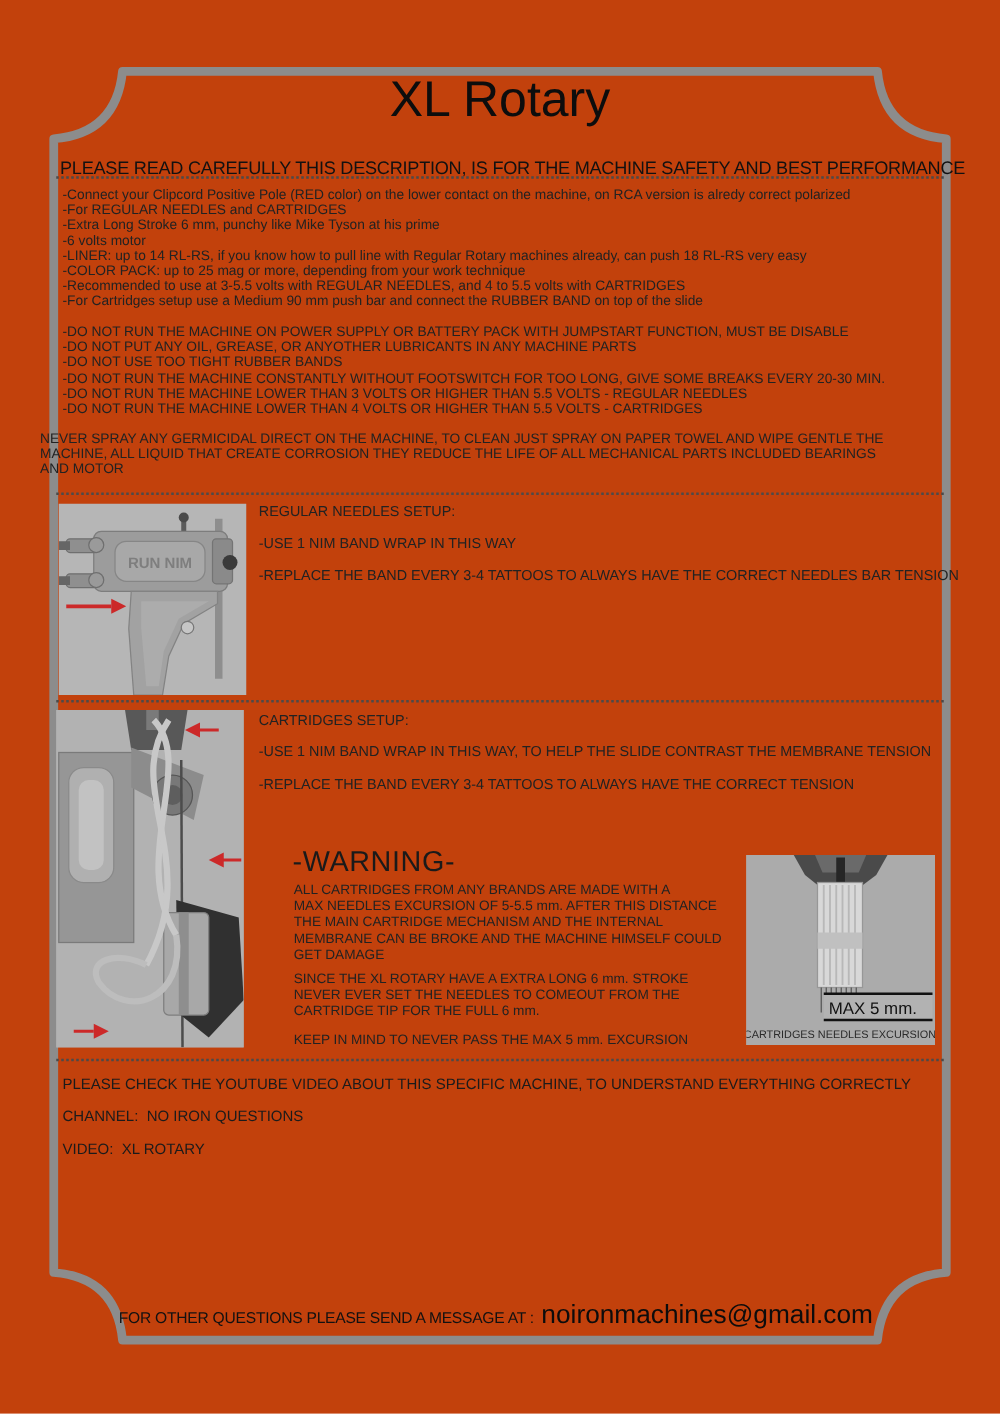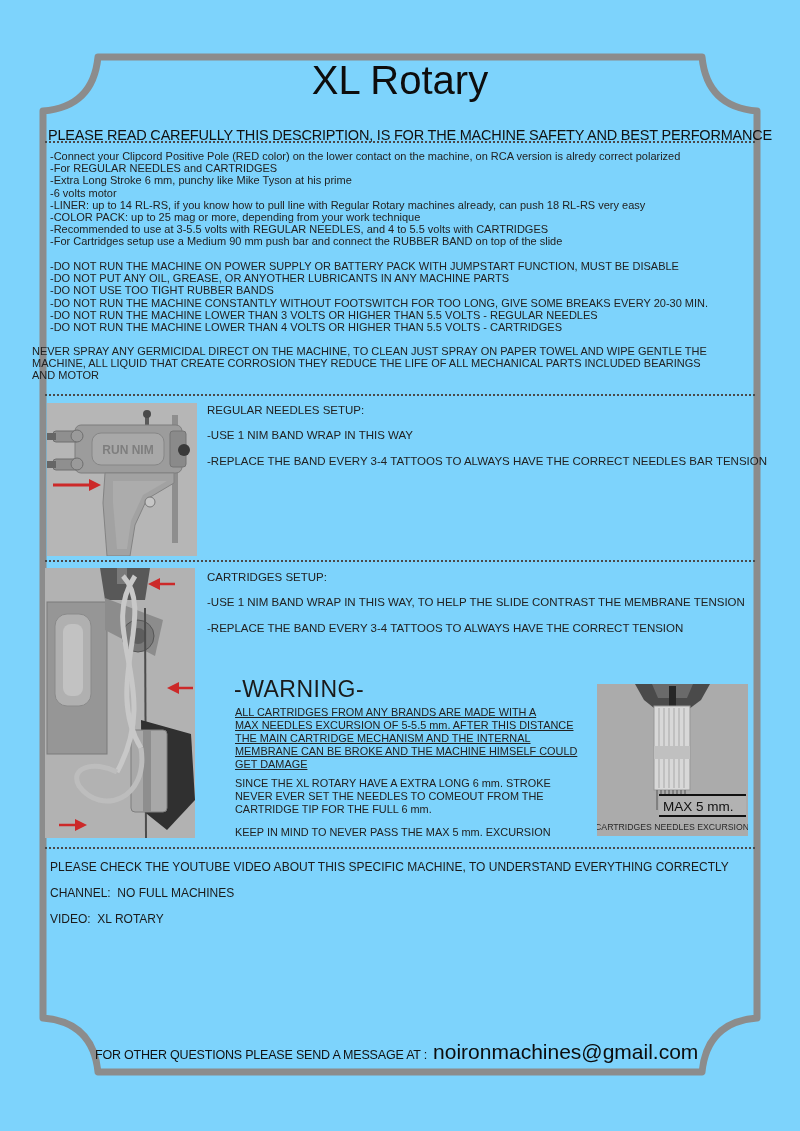--- a/index.html
+++ b/index.html
@@ -1,19 +1,19 @@
 <!DOCTYPE html>
 <html><head>
 <meta charset="utf-8">
 <style>
   html,body{margin:0;padding:0;background:#ffffff;}
   .page{
     position:relative;
     width:800px;height:1131px;
-    background:#7dd3fc;
+    background:#c2410c;
     font-family:"Liberation Sans", sans-serif;
     color:#1c1c1c;
     overflow:hidden;
   }
   .abs{position:absolute;}
   .frame-svg{position:absolute;left:0;top:0;width:800px;height:1131px;pointer-events:none;}
   .title{
     left:0;top:58px;width:800px;
     text-align:center;
     font-size:40px;line-height:44px;
@@ -154,21 +154,21 @@
         <polygon points="42,257 30,251 30,263" fill="#cc2929"></polygon>
       </g>
     </svg>
   </div>
 
   <div class="abs sectext" style="left:207px;top:571px;">CARTRIDGES SETUP:</div>
   <div class="abs sectext" style="left:207px;top:596px;">-USE 1 NIM BAND WRAP IN THIS WAY, TO HELP THE SLIDE CONTRAST THE MEMBRANE TENSION</div>
   <div class="abs sectext" style="left:207px;top:622px;">-REPLACE THE BAND EVERY 3-4 TATTOOS TO ALWAYS HAVE THE CORRECT TENSION</div>
 
   <div class="abs warn-title" style="left:234px;top:676px;">-WARNING-</div>
-  <div class="abs warn-par" style="left:235px;top:706px;width:370px;text-decoration:underline;">ALL CARTRIDGES FROM ANY BRANDS ARE MADE WITH A
+  <div class="abs warn-par" style="left:235px;top:706px;width:370px;">ALL CARTRIDGES FROM ANY BRANDS ARE MADE WITH A
 MAX NEEDLES EXCURSION OF 5-5.5 mm. AFTER THIS DISTANCE
 THE MAIN CARTRIDGE MECHANISM AND THE INTERNAL
 MEMBRANE CAN BE BROKE AND THE MACHINE HIMSELF COULD
 GET DAMAGE</div>
   <div class="abs warn-par" style="left:235px;top:777px;width:370px;">SINCE THE XL ROTARY HAVE A EXTRA LONG 6 mm. STROKE
 NEVER EVER SET THE NEEDLES TO COMEOUT FROM THE
 CARTRIDGE TIP FOR THE FULL 6 mm.</div>
   <div class="abs warn-par" style="left:235px;top:826px;width:370px;">KEEP IN MIND TO NEVER PASS THE MAX 5 mm. EXCURSION</div>
 
   <div class="abs photo" style="left:597px;top:684px;width:151px;height:152px;">
@@ -203,21 +203,21 @@
         <line x1="62" y1="132" x2="149" y2="132" stroke="#111" stroke-width="2"></line>
         <text x="66" y="127" font-size="13.5" fill="#111">MAX 5 mm.</text>
       </g>
       <text x="75" y="146" text-anchor="middle" font-size="8.7" fill="#2a2a2a">CARTRIDGES NEEDLES EXCURSION</text>
     </svg>
   </div>
 
   <div class="abs dotted" style="top:847px;"></div>
 
   <div class="abs ytline" style="left:50px;top:860px;">PLEASE CHECK THE YOUTUBE VIDEO ABOUT THIS SPECIFIC MACHINE, TO UNDERSTAND EVERYTHING CORRECTLY</div>
-  <div class="abs ytline" style="left:50px;top:886px;">CHANNEL:  NO FULL MACHINES</div>
+  <div class="abs ytline" style="left:50px;top:886px;">CHANNEL:  NO IRON QUESTIONS</div>
   <div class="abs ytline" style="left:50px;top:912px;">VIDEO:  XL ROTARY</div>
 
   <div class="abs footer-row">
     <span class="footer-label">FOR OTHER QUESTIONS PLEASE SEND A MESSAGE AT :</span>
     <span class="footer-email">noironmachines@gmail.com</span>
   </div>
 
 </div>
 
 </body></html>

